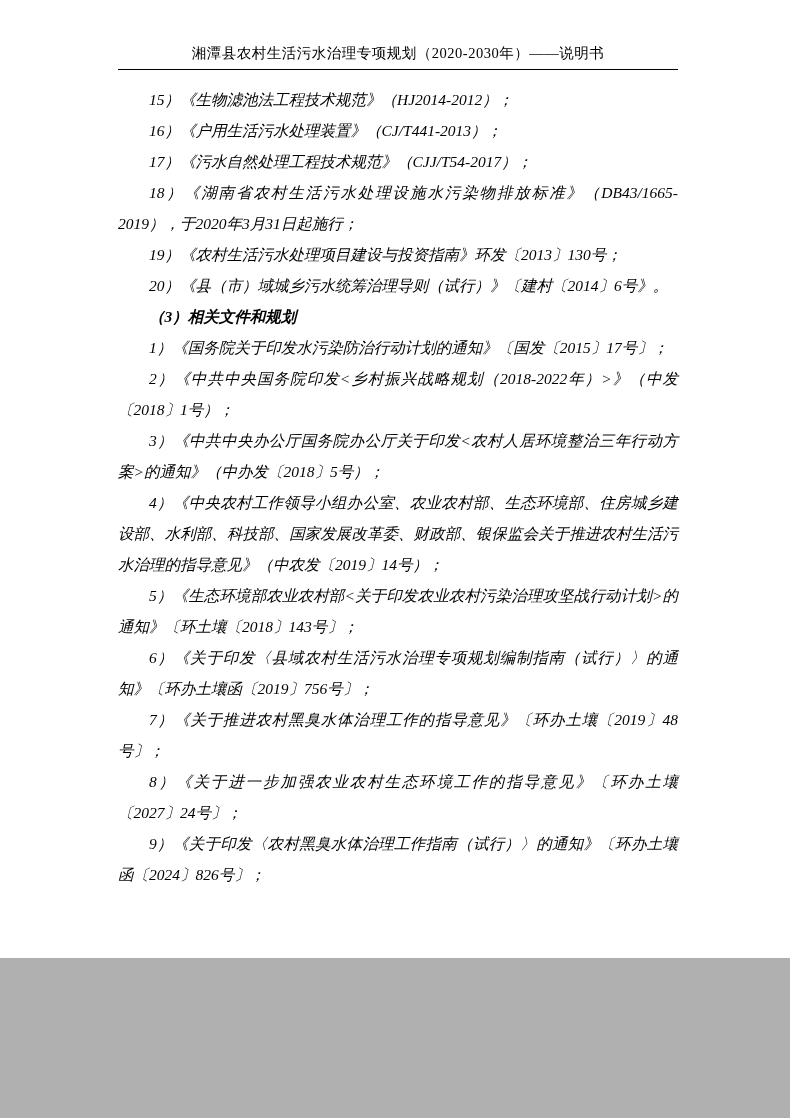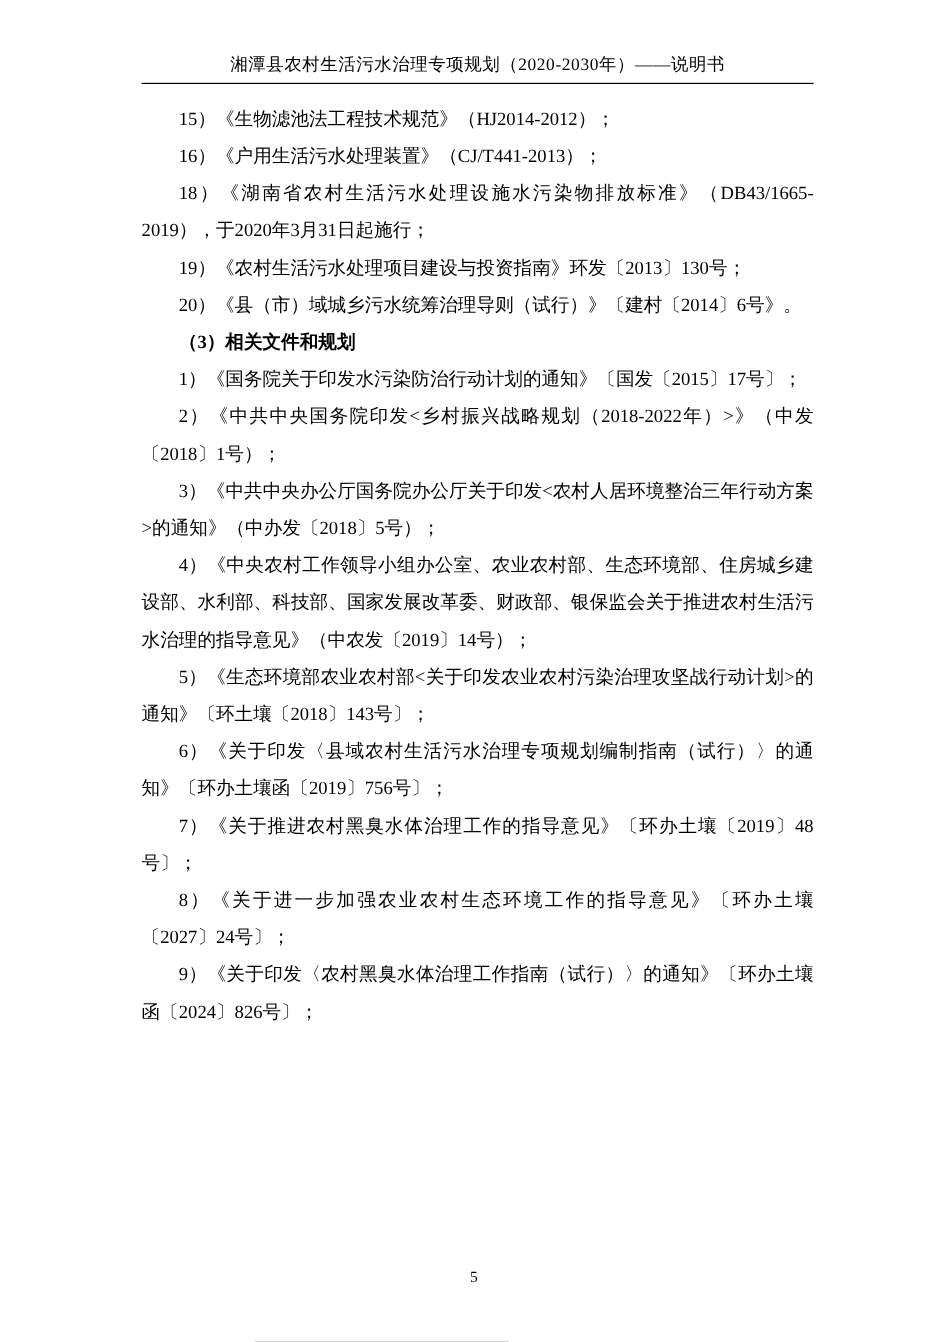--- a/index.html
+++ b/index.html
@@ -2,21 +2,21 @@
 <html><head>
 <meta charset="utf-8">
 <style>
   html, body {
     margin: 0;
     padding: 0;
     background: #b0b0b0;
   }
   .page {
     width: 790px;
-    height: 1118px;
+    height: 958px;
     background: #ffffff;
     position: relative;
     box-sizing: border-box;
     font-family: "Liberation Serif", "DejaVu Serif", serif;
     color: #000;
     overflow: hidden;
   }
   .content {
     position: absolute;
     left: 118px;
@@ -26,20 +26,21 @@
   .header {
     text-align: center;
     font-size: 14.5px;
     letter-spacing: 0.5px;
     padding-bottom: 6px;
     border-bottom: 1px solid #000;
     white-space: nowrap;
   }
   .body {
     padding-top: 14px;
+    font-style: italic;
   }
   p.para {
     margin: 0;
     font-size: 15.5px;
     line-height: 31px;
     text-align: justify;
     text-justify: inter-ideograph;
   }
   p.indent {
     text-indent: 31px;
@@ -60,20 +61,21 @@
 </style>
 </head>
 <body>
 
 <div class="page">
   <div class="content">
     <div class="header">湘潭县农村生活污水治理专项规划（2020-2030年）——说明书</div>
     <div class="body">
       <p class="para indent">15）《生物滤池法工程技术规范》（HJ2014-2012）；</p>
       <p class="para indent">16）《户用生活污水处理装置》（CJ/T441-2013）；</p>
+      <p class="para indent">17）《污水自然处理工程技术规范》（CJJ/T54-2017）；</p>
       <p class="para indent">18）《湖南省农村生活污水处理设施水污染物排放标准》（DB43/1665-2019），于2020年3月31日起施行；</p>
       <p class="para indent">19）《农村生活污水处理项目建设与投资指南》环发〔2013〕130号；</p>
       <p class="para indent">20）《县（市）域城乡污水统筹治理导则（试行）》〔建村〔2014〕6号》。</p>
       <p class="para bold">（3）相关文件和规划</p>
       <p class="para indent">1）《国务院关于印发水污染防治行动计划的通知》〔国发〔2015〕17号〕；</p>
       <p class="para indent">2）《中共中央国务院印发&lt;乡村振兴战略规划（2018-2022年）&gt;》（中发〔2018〕1号）；</p>
       <p class="para indent">3）《中共中央办公厅国务院办公厅关于印发&lt;农村人居环境整治三年行动方案&gt;的通知》（中办发〔2018〕5号）；</p>
       <p class="para indent">4）《中央农村工作领导小组办公室、农业农村部、生态环境部、住房城乡建设部、水利部、科技部、国家发展改革委、财政部、银保监会关于推进农村生活污水治理的指导意见》（中农发〔2019〕14号）；</p>
       <p class="para indent">5）《生态环境部农业农村部&lt;关于印发农业农村污染治理攻坚战行动计划&gt;的通知》〔环土壤〔2018〕143号〕；</p>
       <p class="para indent">6）《关于印发〈县域农村生活污水治理专项规划编制指南（试行）〉的通知》〔环办土壤函〔2019〕756号〕；</p>

